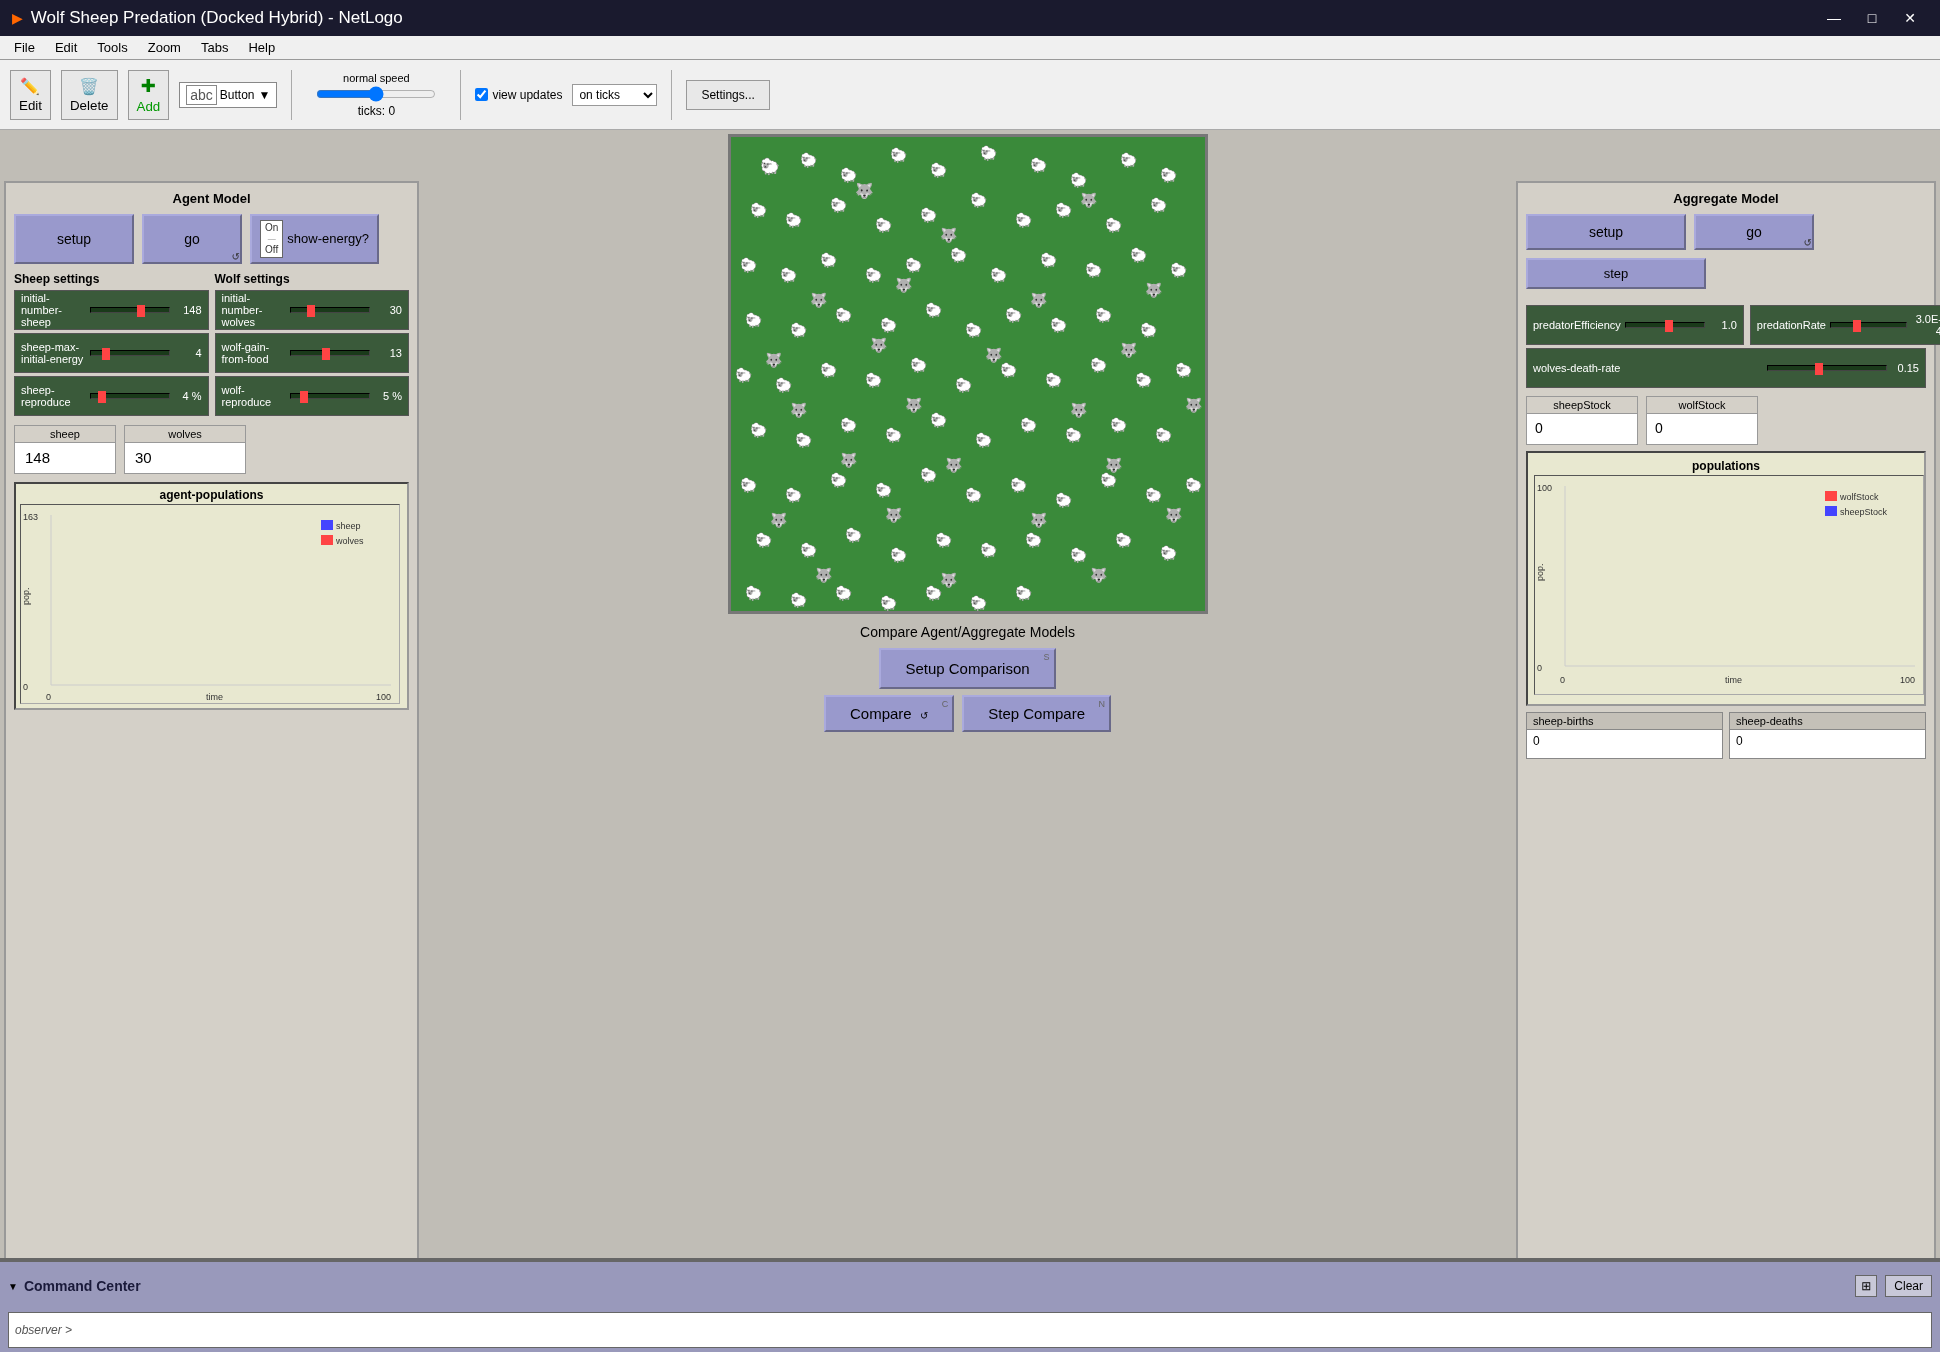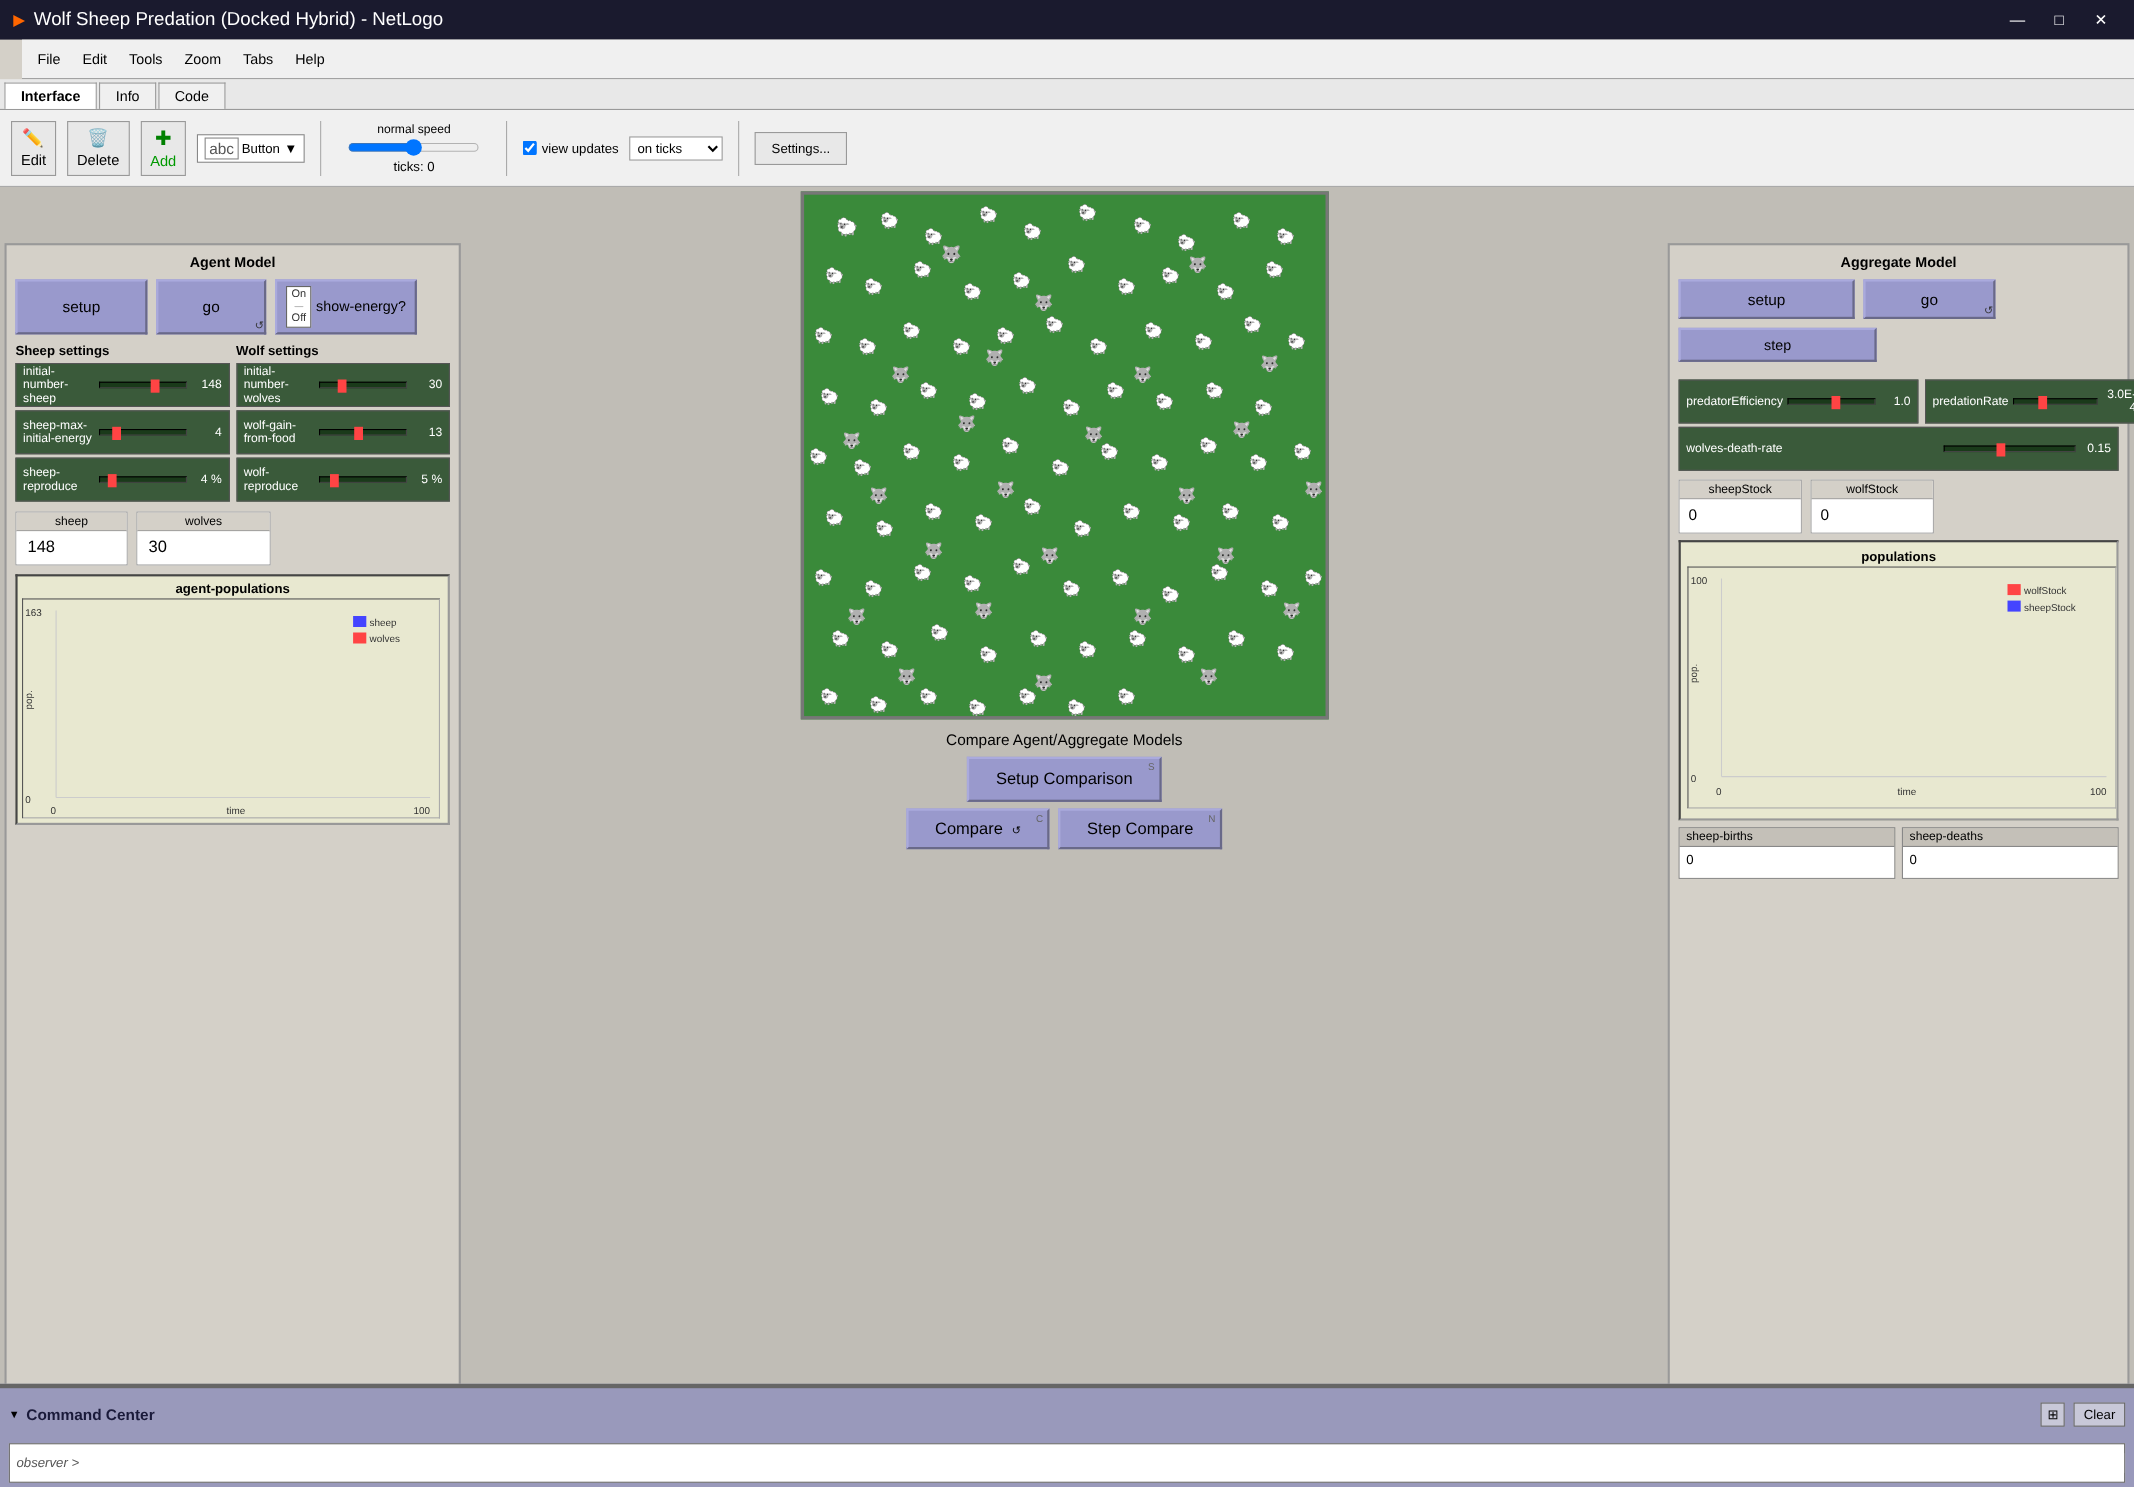--- a/index.html
+++ b/index.html
@@ -7,21 +7,21 @@
     
     
     .title-bar { background: #1a1a2e; color: white; height: 36px; display: flex; align-items: center; justify-content: space-between; padding: 0 12px; }
     .title-bar-left { display: flex; align-items: center; gap: 8px; }
     .title-icon { color: #ff6600; font-size: 14px; }
     .title-text { font-size: 17px; }
     .title-controls { display: flex; gap: 2px; }
     .title-btn { width: 36px; height: 28px; background: transparent; border: none; color: white; cursor: pointer; font-size: 14px; display: flex; align-items: center; justify-content: center; }
     
     
-    .menu-bar { background: #f0f0f0; height: 36px; display: flex; align-items: center; padding: 0 4px; border-bottom: 1px solid #999; margin-left: 20px; }
+    .menu-bar { background: #f0f0f0; height: 24px; display: flex; align-items: center; padding: 0 4px; border-bottom: 1px solid #999; }
     .menu-item { padding: 4px 10px; cursor: pointer; font-size: 13px; }
     
     
     .tab-bar { background: #e8e8e8; height: 28px; display: flex; align-items: flex-end; padding: 0 4px; border-bottom: 1px solid #999; }
     .tab { padding: 4px 14px; cursor: pointer; font-size: 13px; border: 1px solid #999; border-bottom: none; background: #f0f0f0; margin-right: 2px; }
     .tab.active { background: white; font-weight: bold; }
     
     
     .toolbar { background: #f0f0f0; height: 70px; display: flex; align-items: center; padding: 0 10px; gap: 10px; border-bottom: 1px solid #aaa; }
     .toolbar-btn { background: #e8e8e8; border: 1px solid #999; padding: 4px 8px; cursor: pointer; display: flex; flex-direction: column; align-items: center; gap: 2px; min-width: 40px; height: 50px; justify-content: center; }
@@ -138,25 +138,20 @@
 
   <div class="menu-bar">
     <span class="menu-item">File</span>
     <span class="menu-item">Edit</span>
     <span class="menu-item">Tools</span>
     <span class="menu-item">Zoom</span>
     <span class="menu-item">Tabs</span>
     <span class="menu-item">Help</span>
   </div>
 
-  <div class="tab-bar">
-    <div class="tab active">Interface</div>
-    <div class="tab">Info</div>
-    <div class="tab">Code</div>
-  </div>
 
   <div class="toolbar">
     <button class="toolbar-btn">
       <span style="font-size:16px;">✏️</span>
       <span>Edit</span>
     </button>
     <button class="toolbar-btn">
       <span style="font-size:16px;">🗑️</span>
       <span>Delete</span>
     </button>

